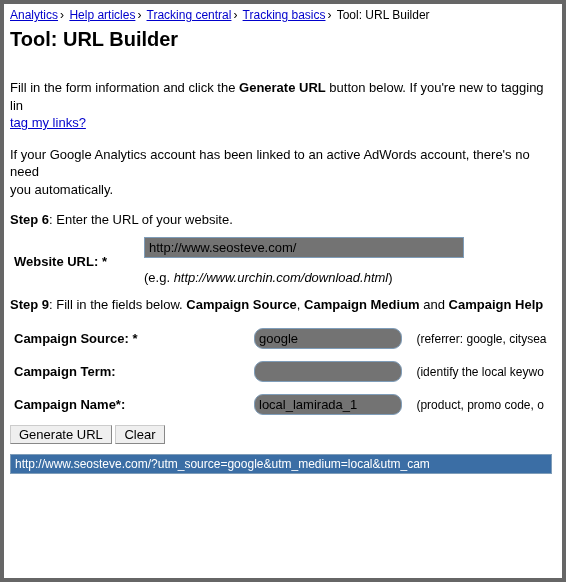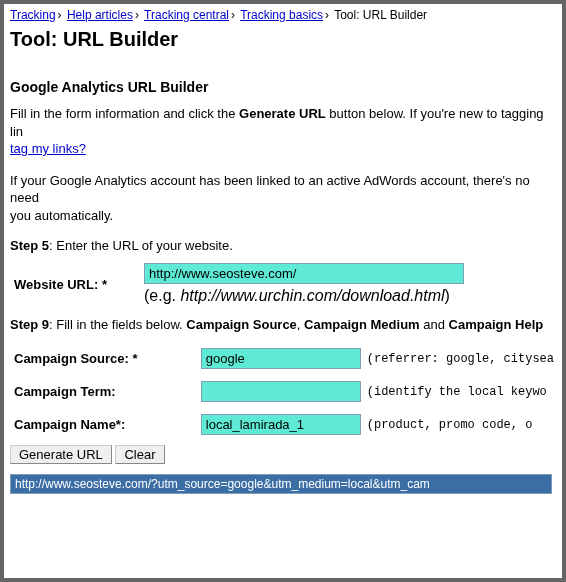--- a/index.html
+++ b/index.html
@@ -55,38 +55,38 @@
   .url-label {
     width: 130px;
     font-weight: bold;
   }
   .url-col { flex: 1; }
   input.text {
     font-family: Arial, Helvetica, sans-serif;
     font-size: 13px;
     padding: 2px 4px;
     border: 1px solid #7f9db9;
-    background: #5eead4;
+    background: #737373;
   }
   input.url-input { width: 320px; }
-  .eg { font-size: 16px; margin-top: 3px; }
+  .eg { font-size: 13px; margin-top: 12px; }
   .eg i { font-style: italic; }
   table.fields {
     border-collapse: collapse;
     margin: 10px 12px 0 4px;
     width: 100%;
   }
   table.fields td {
     padding: 6px 6px 6px 0;
     vertical-align: middle;
     white-space: nowrap;
   }
   td.flabel { font-weight: bold; width: 240px; }
-  td.finput input { width: 160px; }
-  td.fhint { font-size: 12px; color: #000; padding-left: 10px; font-family: Liberation Mono, monospace; }
+  td.finput input { width: 148px; border-radius: 9px; }
+  td.fhint { font-size: 12px; color: #000; padding-left: 10px; }
   .step3 { margin-top: 18px; font-weight: bold; }
   .btnrow { margin: 4px 0 10px 0; }
   button.btn {
     font-family: Arial, Helvetica, sans-serif;
     font-size: 13px;
     padding: 1px 8px;
     background: #efefef;
     border: 1px solid #888;
     border-top-color: #ccc;
     border-left-color: #ccc;
@@ -100,43 +100,42 @@
     color: #fff;
   }
 </style>
 </head>
 <body>
 
 <div class="frame">
   <div class="inner">
 
     <div class="breadcrumb">
-      <a href="#">Tracking</a><span class="sep">›</span>
+      <a href="#">Analytics</a><span class="sep">›</span>
       <a href="#">Help articles</a><span class="sep">›</span>
       <a href="#">Tracking central</a><span class="sep">›</span>
       <a href="#">Tracking basics</a><span class="sep">›</span>
       <span>Tool: URL Builder</span>
     </div>
 
     <h1 class="tool-title">Tool: URL Builder</h1>
 
-    <div class="section-head">Google Analytics URL Builder</div>
 
     <p class="para">
       <span>Fill in the form information and click the </span><b>Generate URL</b><span> button below. If you're new to tagging lin</span><br>
       <a href="#" class="link">tag my links?</a>
     </p>
 
     <p class="para">
       <span>If your Google Analytics account has been linked to an active AdWords account, there's no need</span><br>
       <span>you automatically.</span>
     </p>
 
     <p class="step">
-      <b>Step 5</b><span>: Enter the URL of your website.</span>
+      <b>Step 6</b><span>: Enter the URL of your website.</span>
     </p>
 
     <div class="url-row">
       <div class="url-label">Website URL: *</div>
       <div class="url-col">
         <input type="text" class="text url-input" value="http://www.seosteve.com/" style="">
         <div class="eg">
           <span>(e.g. </span><i>http://www.urchin.com/download.html</i><span>)</span>
         </div>
       </div>

